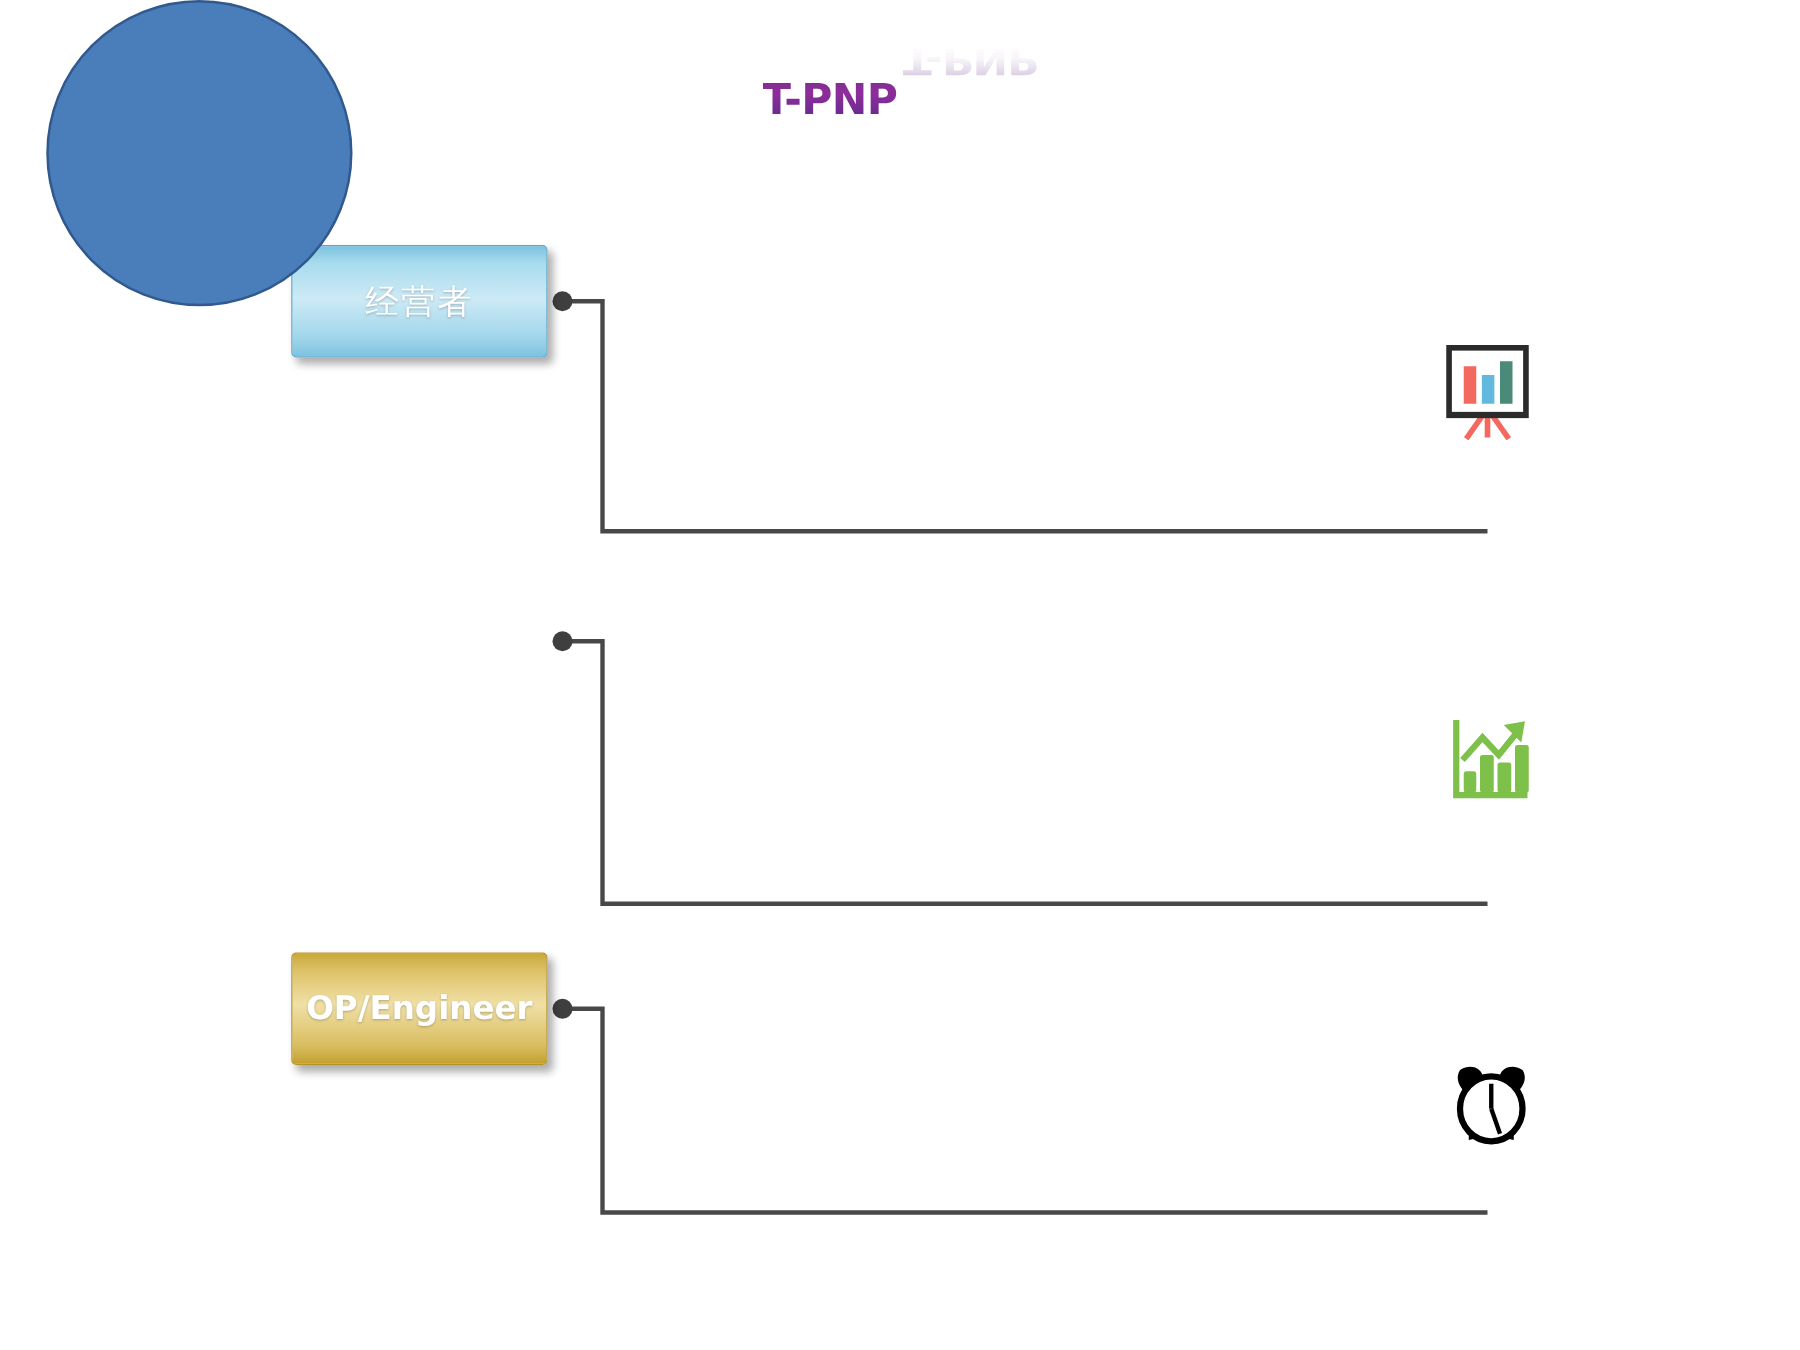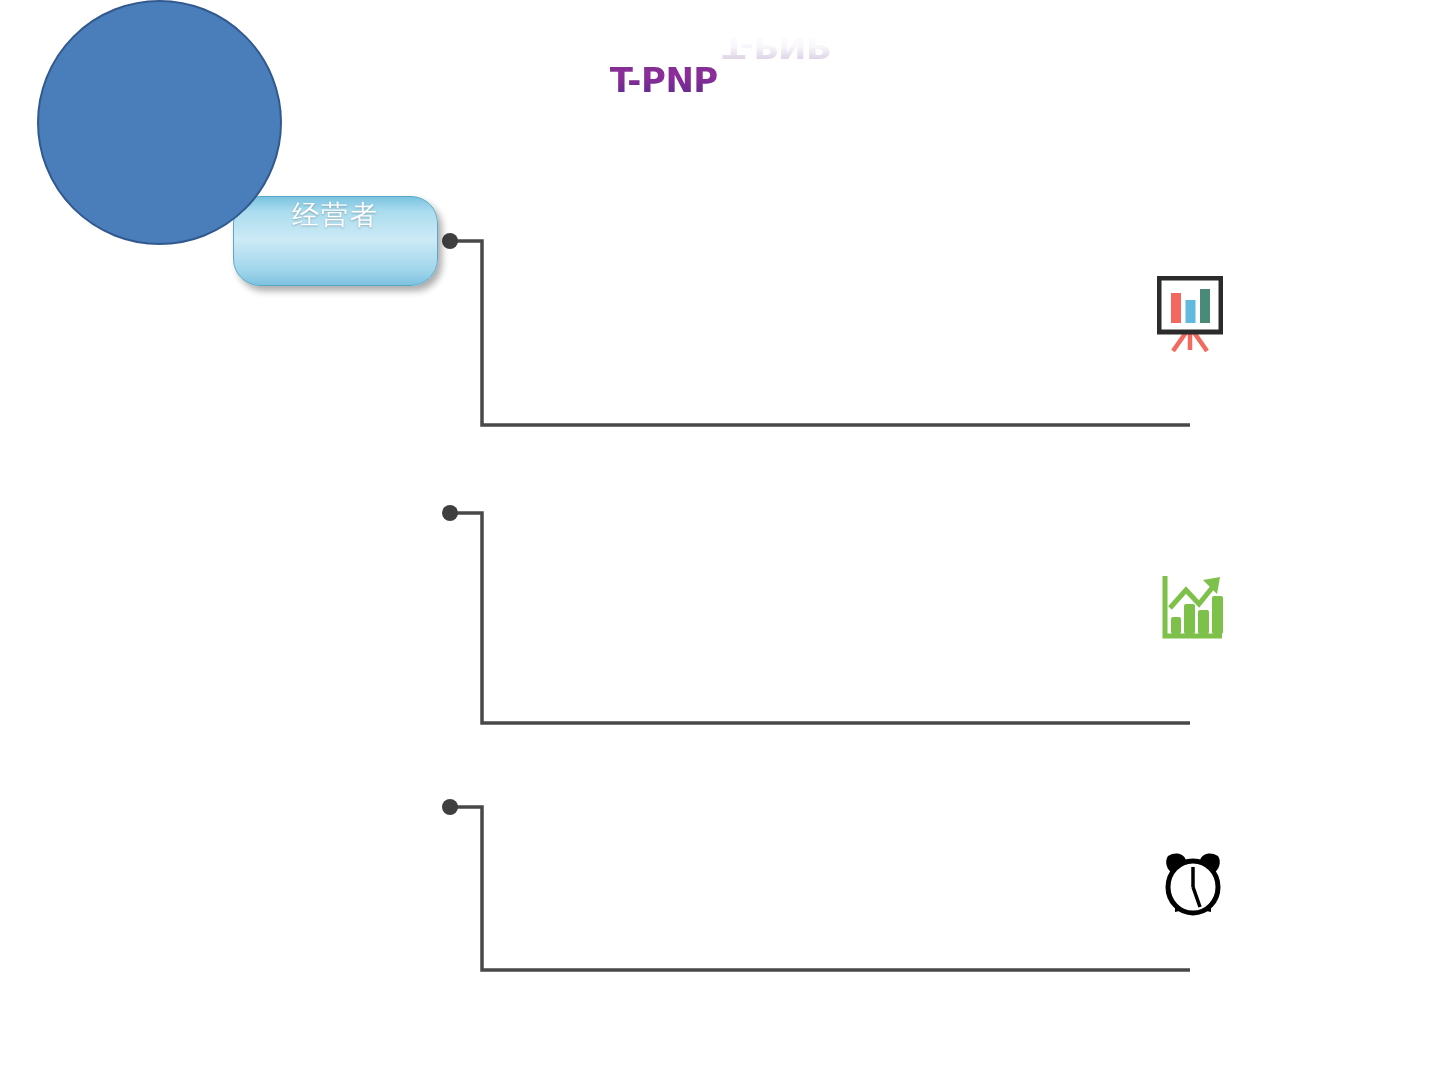--- a/index.html
+++ b/index.html
@@ -70,23 +70,24 @@
     -webkit-mask-image: linear-gradient(180deg, rgba(0,0,0,0.85) 0%, rgba(0,0,0,0.15) 55%, rgba(0,0,0,0) 100%);
     mask-image: linear-gradient(180deg, rgba(0,0,0,0.85) 0%, rgba(0,0,0,0.15) 55%, rgba(0,0,0,0) 100%);
     margin-top: 1px;
   }
 
   
   .role-box {
     position: absolute;
     width: 205px;
     height: 90px;
-    border-radius: 27px;
+    border-radius: 4px;
     box-sizing: border-box;
     display: flex;
+    align-items: center;
     justify-content: center;
     box-shadow: 4px 5px 7px rgba(0,0,0,0.33);
     z-index: 20;
   }
   .role-label {
     color: #ffffff;
     text-shadow: 0 1px 2px rgba(0,0,0,0.25);
     white-space: nowrap;
   }
   .role-label.cjk {
@@ -159,20 +160,23 @@
       <circle cx="450" cy="513" r="8"></circle>
       <circle cx="450" cy="807" r="8"></circle>
     </g>
   </svg>
 
   <div class="role-box" id="box-exec">
     <span class="role-label cjk">经营者</span>
   </div>
 
 
+  <div class="role-box" id="box-op">
+    <span class="role-label latin">OP/Engineer</span>
+  </div>
 
   <div class="logo-circle"></div>
   <div class="logo-text-wrap">
     <div class="logo-text">T-PNP</div>
     <div class="logo-text-reflection">T-PNP</div>
   </div>
 
   <div class="icon-slot" id="icon-presentation">
     <svg viewBox="0 0 66 76" width="66" height="76" xmlns="http://www.w3.org/2000/svg">
 

